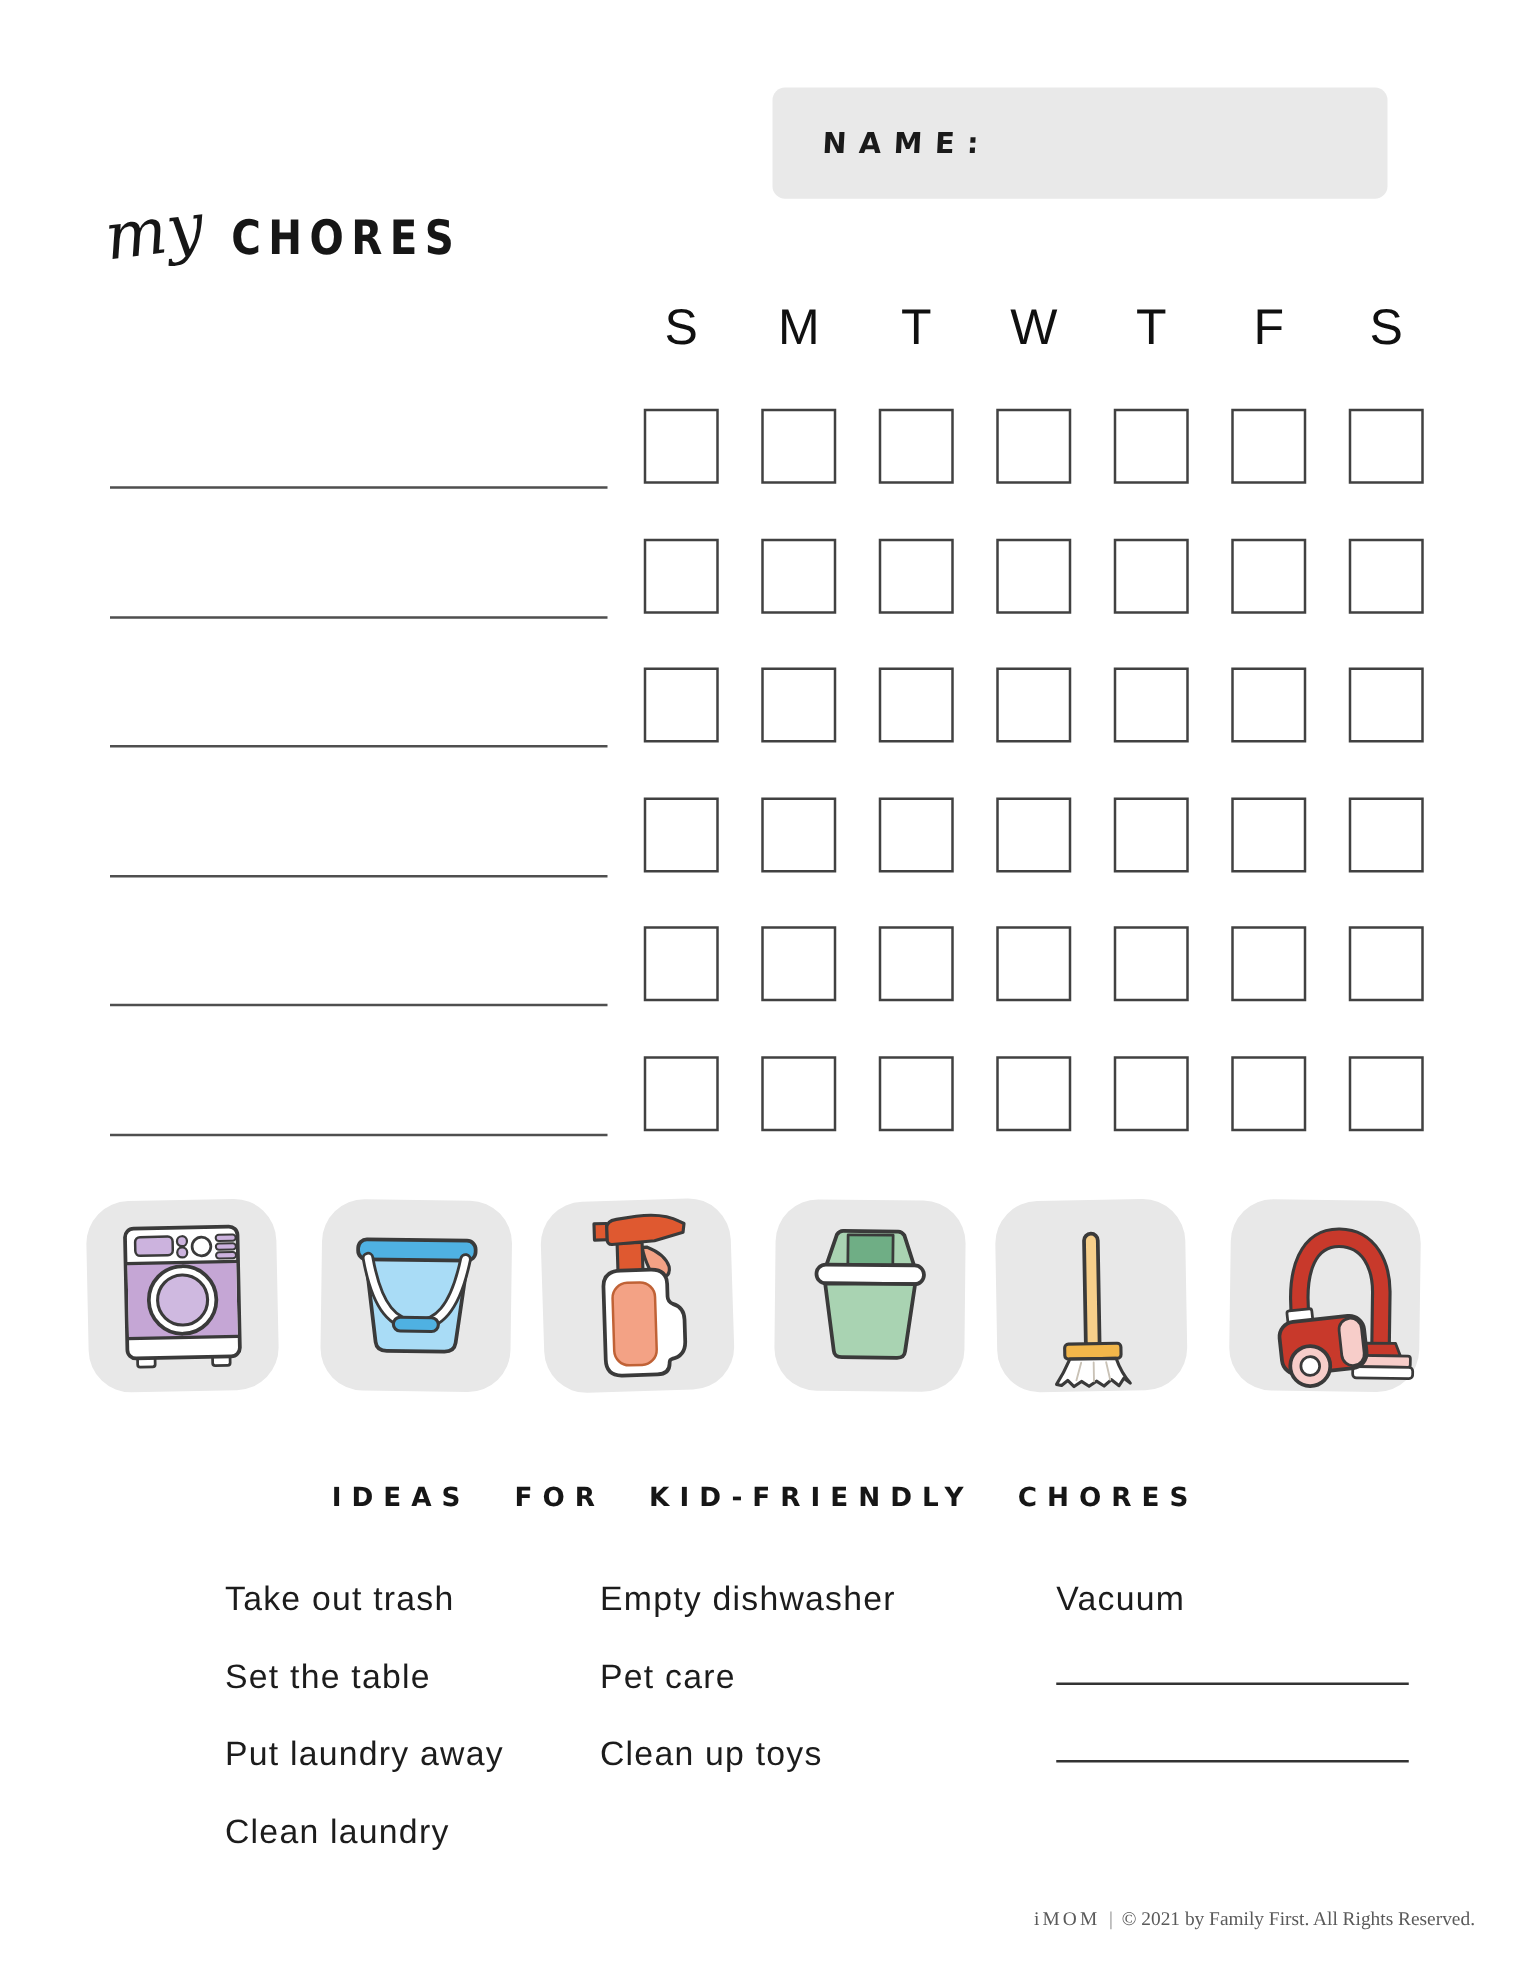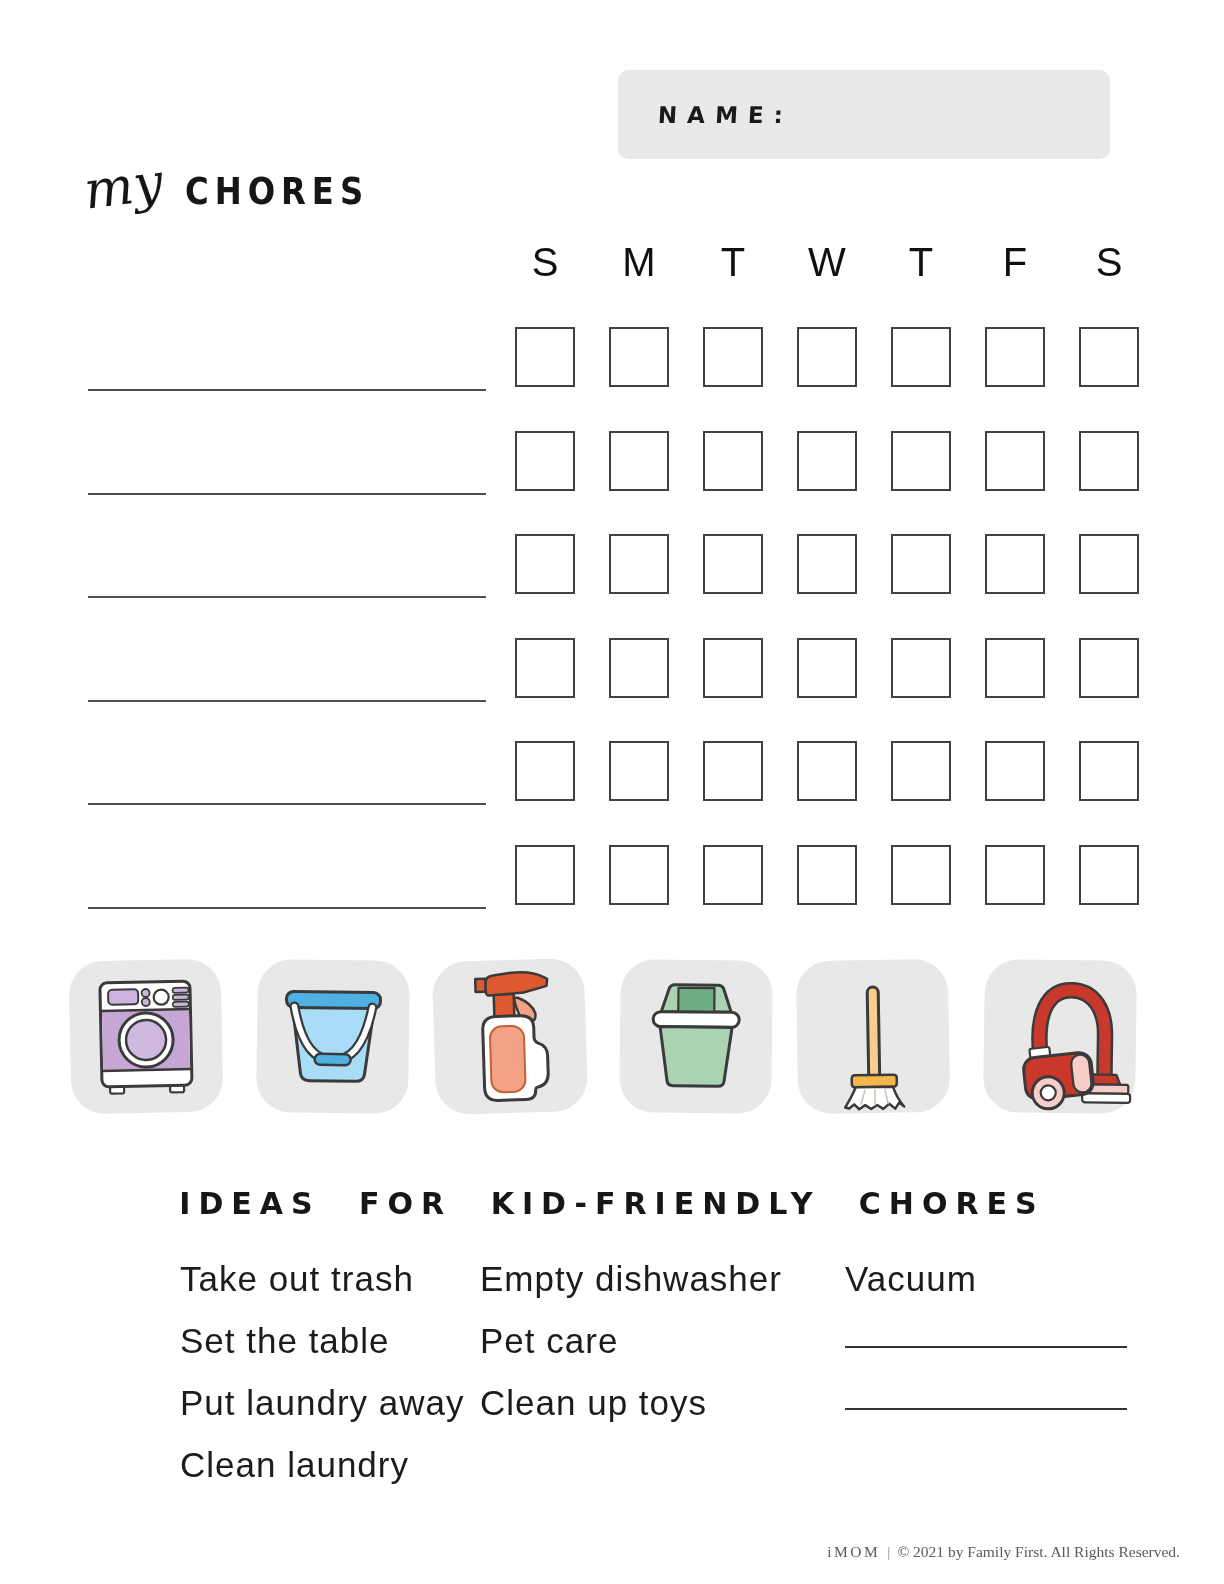--- a/index.html
+++ b/index.html
@@ -49,35 +49,35 @@
   
   .tile {
     position:absolute; top:960px; width:152px; height:153px; background:#e8e8e8;
     border-radius:34px; display:flex; align-items:center; justify-content:center;
   }
   .tile svg { display:block; }
 
   
   .ideas-heading {
     position:absolute; left:0; top:1186px; width:1224px; text-align:center;
-    font-family:"DejaVu Sans", sans-serif; font-size:30px; font-weight:600;
+    font-family:"DejaVu Sans", sans-serif; font-size:21px; font-weight:600;
     letter-spacing:8px; word-spacing:20px; color:#161616;
   }
   .ideas-col { position:absolute; top:1248px; }
   .idea-item {
     height:62px; display:flex; align-items:center;
-    font-size:35px; letter-spacing:1px; color:#1c1c1c;
+    font-size:27px; letter-spacing:1px; color:#1c1c1c;
   }
   .blank-row { height:62px; position:relative; width:282px; }
   .blank-row .rule { position:absolute; top:36px; left:0; width:282px; border-top:2px solid #333; }
 
   
   .footer {
     position:absolute; top:1527px; right:44px;
-    font-family:"Liberation Serif", serif; font-size:15.5px; color:#5a5a5a;margin-top:16px;
+    font-family:"Liberation Serif", serif; font-size:15.5px; color:#5a5a5a;
   }
   .footer-brand { letter-spacing:2.5px; }
   .footer-sep { margin:0 7px; color:#8a8a8a; }
 </style>
 </head>
 <body>
 
 <div class="page">
 
   <div class="name-box">

